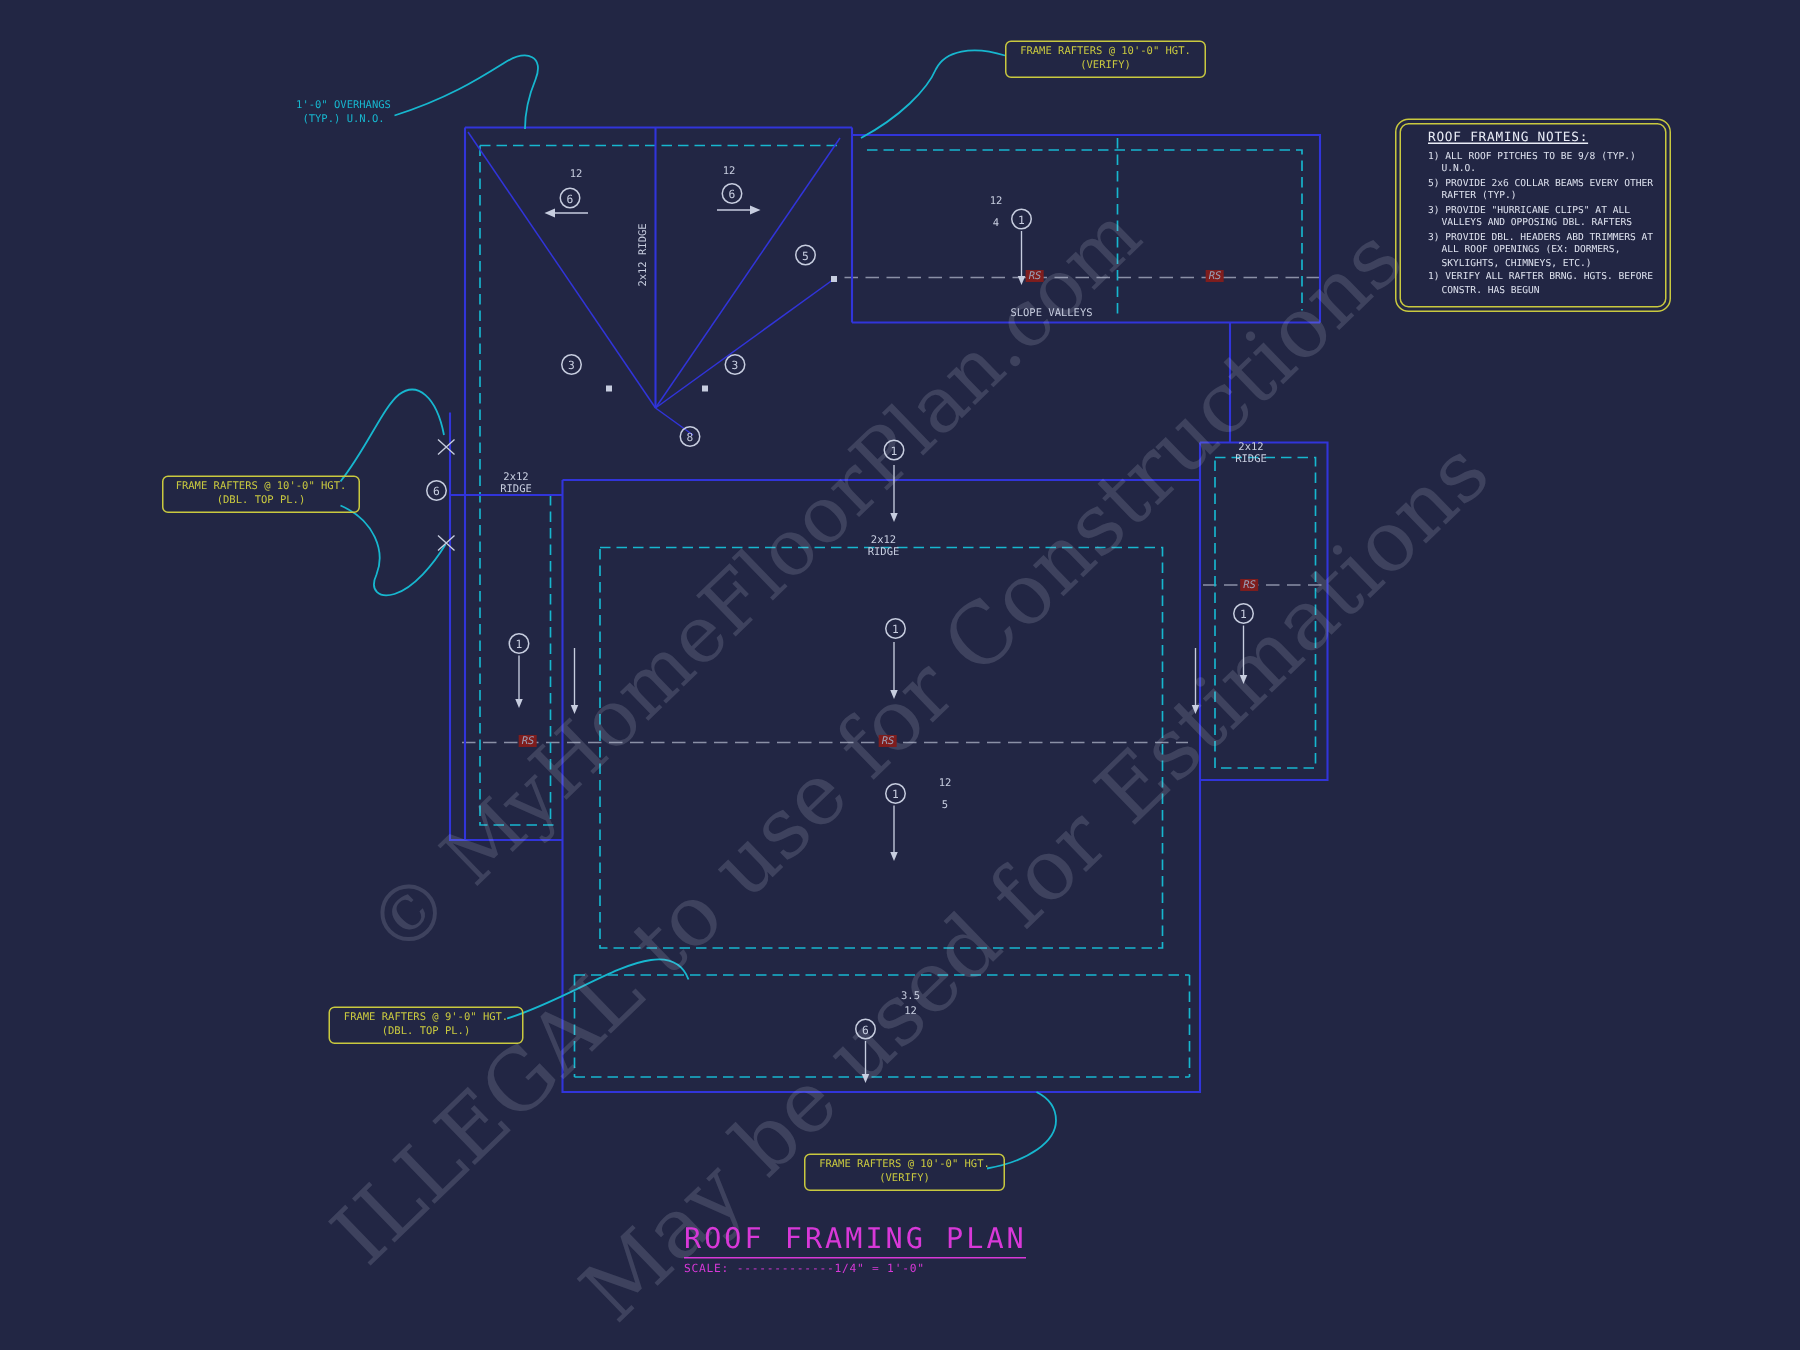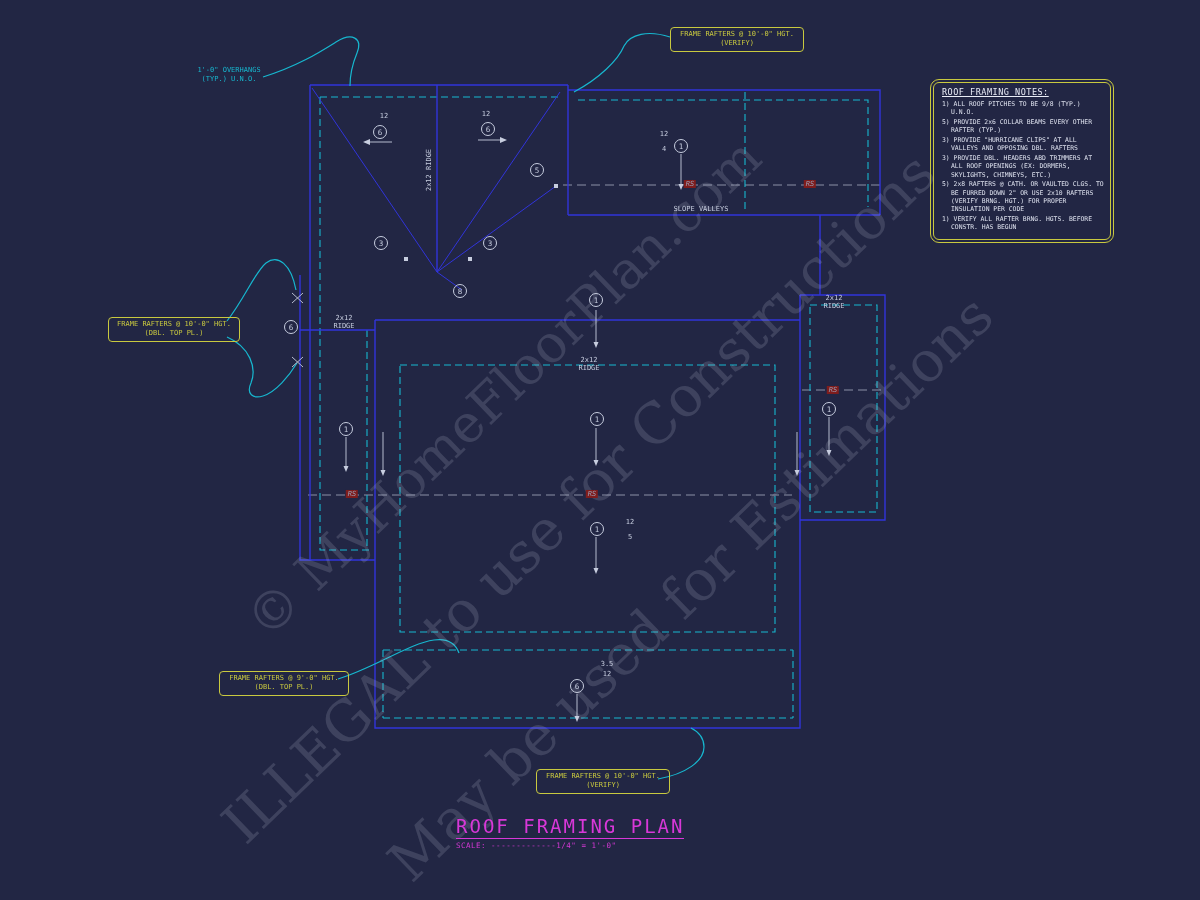--- a/index.html
+++ b/index.html
@@ -16,21 +16,21 @@
   #label-layer{position:absolute;left:0;top:0;width:100%;height:100%;}
   .plbl{position:absolute;transform:translate(-50%,-50%);color:#c7cddf;font-size:7px;line-height:1.15;
         text-align:center;white-space:pre-line;}
   .plbl.rs{color:#9aa1b8;background:#7f1d1d;padding:0 2px;font-style:italic;}
   .pcirc{position:absolute;transform:translate(-50%,-50%);width:12px;height:12px;border:1px solid #c7cddf;
          border-radius:50%;color:#c7cddf;font-size:7.5px;display:flex;align-items:center;justify-content:center;}
   .callout{position:absolute;border:1px solid #c9c93f;border-radius:4px;color:#c9c93f;font-size:7px;
            line-height:1.35;text-align:center;padding:2px 5px;}
   .cyan-note{position:absolute;color:#17b7cf;font-size:7px;line-height:1.35;text-align:center;}
   .notes-box{position:absolute;left:930px;top:79px;width:178px;border:1px solid #c9c93f;border-radius:9px;padding:2px;}
-  .notes-inner{border:1px solid #c9c93f;border-radius:6px;padding:4px 6px 6px 8px;}
+  .notes-inner{border:1px solid #c9c93f;border-radius:6px;padding:4px 6px 6px 18px;}
   .notes-title{color:#e9ecf6;font-size:8.5px;text-decoration:underline;margin-bottom:3px;letter-spacing:0.5px;}
   .note-item{color:#dde1ee;font-size:6.4px;line-height:1.32;padding-left:9px;text-indent:-9px;margin-bottom:1px;}
   .wm{position:absolute;color:rgba(200,206,228,0.17);font-family:"DejaVu Serif","Liberation Serif",serif;
       white-space:nowrap;transform-origin:0 50%;transform:rotate(-44deg);}
   .wm1{left:255px;top:598px;font-size:52px;}
   .wm2{left:232px;top:800px;font-size:56px;}
   .wm3{left:398px;top:838px;font-size:56px;}
   .title-text{position:absolute;left:456px;top:815px;color:#d838d8;font-size:19px;letter-spacing:2px;
               border-bottom:1.5px solid #d838d8;padding-bottom:1px;}
   .scale-text{position:absolute;left:456px;top:841px;color:#d838d8;font-size:7.5px;letter-spacing:0.5px;}
@@ -181,21 +181,20 @@
   </div>
 
   <div class="notes-box">
     <div class="notes-inner">
       <div class="notes-title">ROOF FRAMING NOTES:</div>
       <div>
           <div class="note-item">1) ALL ROOF PITCHES TO BE 9/8 (TYP.) U.N.O.</div>
           <div class="note-item">5) PROVIDE 2x6 COLLAR BEAMS EVERY OTHER RAFTER (TYP.)</div>
           <div class="note-item">3) PROVIDE "HURRICANE CLIPS" AT ALL VALLEYS AND OPPOSING DBL. RAFTERS</div>
           <div class="note-item">3) PROVIDE DBL. HEADERS ABD TRIMMERS AT ALL ROOF OPENINGS (EX: DORMERS, SKYLIGHTS, CHIMNEYS, ETC.)</div>
-          <div class="note-item">5) 2x8 RAFTERS @ CATH. OR VAULTED CLGS. TO BE FURRED DOWN 2" OR USE 2x10 RAFTERS (VERIFY BRNG. HGT.) FOR PROPER INSULATION PER CODE</div>
           <div class="note-item">1) VERIFY ALL RAFTER BRNG. HGTS. BEFORE CONSTR. HAS BEGUN</div>
         </div>
     </div>
   </div>
 
   <div class="title-text">ROOF FRAMING PLAN</div>
   <div class="scale-text">SCALE: -------------1/4" = 1'-0"</div>
 
 </div>
 

